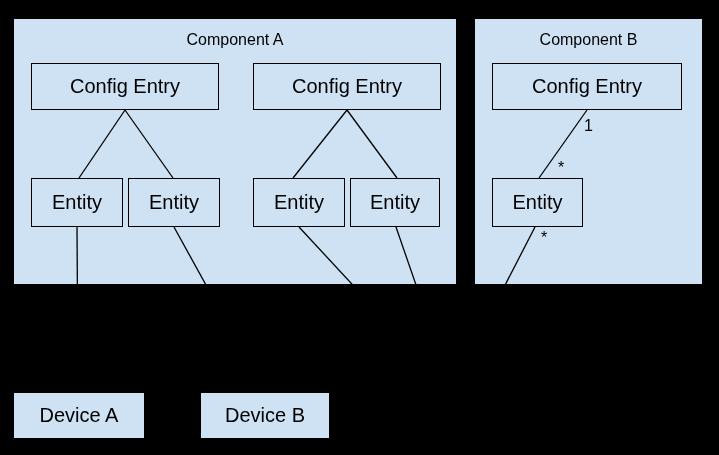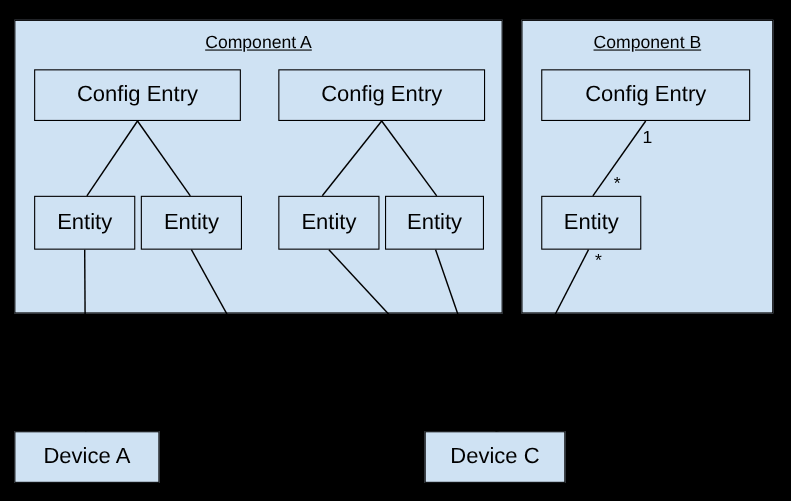--- a/index.html
+++ b/index.html
@@ -13,21 +13,21 @@
   }
   .box{
     position:absolute;
     background:var(--fill,#cfe2f3);
     border:1px solid var(--stroke,#000000);
     box-sizing:border-box;
   }
   .component{  }
   .comp-title{
     position:absolute;top:12px;left:0;right:0;
-    text-align:center;font-size:16px;text-decoration:underline;
+    text-align:center;font-size:16px;
   }
   .node{
     display:flex;align-items:center;justify-content:center;
     font-size:20px;
   }
   .mult{
     position:absolute;
     font-size:16px;
     color:var(--ink,#000000);
     line-height:1;
@@ -58,21 +58,21 @@
   <div class="box node" style="left:253px;top:63px;width:188px;height:47px;">Config Entry</div>
   <div class="box node" style="left:492px;top:63px;width:190px;height:47px;">Config Entry</div>
 
   <div class="box node" style="left:31px;top:178px;width:92px;height:49px;">Entity</div>
   <div class="box node" style="left:128px;top:178px;width:92px;height:49px;">Entity</div>
   <div class="box node" style="left:253px;top:178px;width:92px;height:49px;">Entity</div>
   <div class="box node" style="left:350px;top:178px;width:90px;height:49px;">Entity</div>
   <div class="box node" style="left:492px;top:178px;width:91px;height:49px;">Entity</div>
 
   <div class="box node" style="left:13px;top:392px;width:132px;height:47px;">Device A</div>
-  <div class="box node" style="left:386px;top:392px;width:128px;height:47px;">Device C</div>
+  <div class="box node" style="left:200px;top:392px;width:130px;height:47px;">Device B</div>
 
   <span class="mult" style="left:584px;top:118px;">1</span>
   <span class="mult" style="left:558px;top:160px;">*</span>
   <span class="mult" style="left:541px;top:230px;">*</span>
 
   <svg class="lines" width="719" height="455">
 
     <line x1="125" y1="110" x2="79" y2="178"></line>
     <line x1="125" y1="110" x2="173" y2="178"></line>
 

